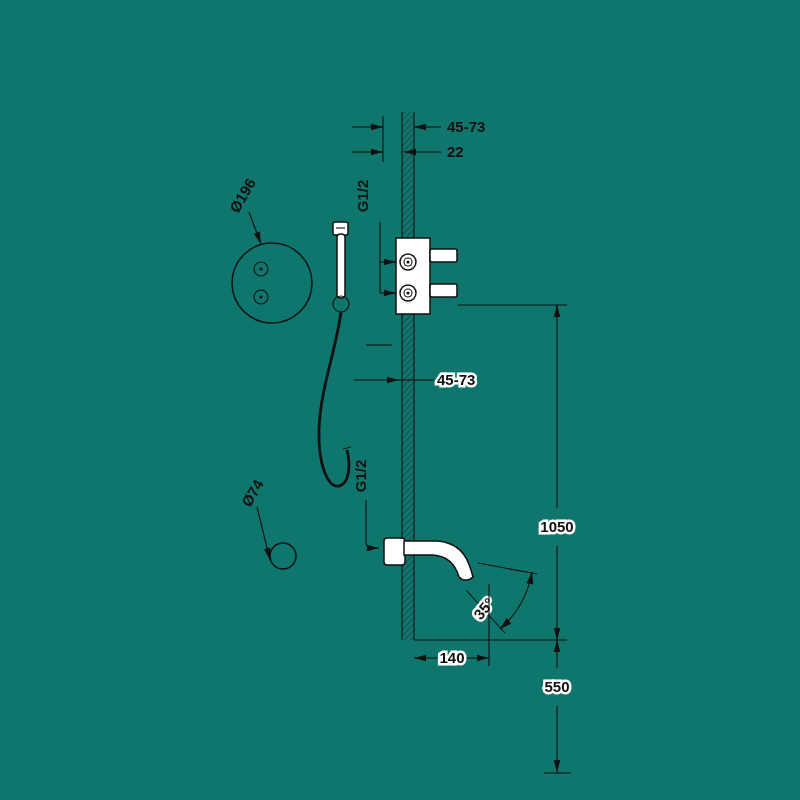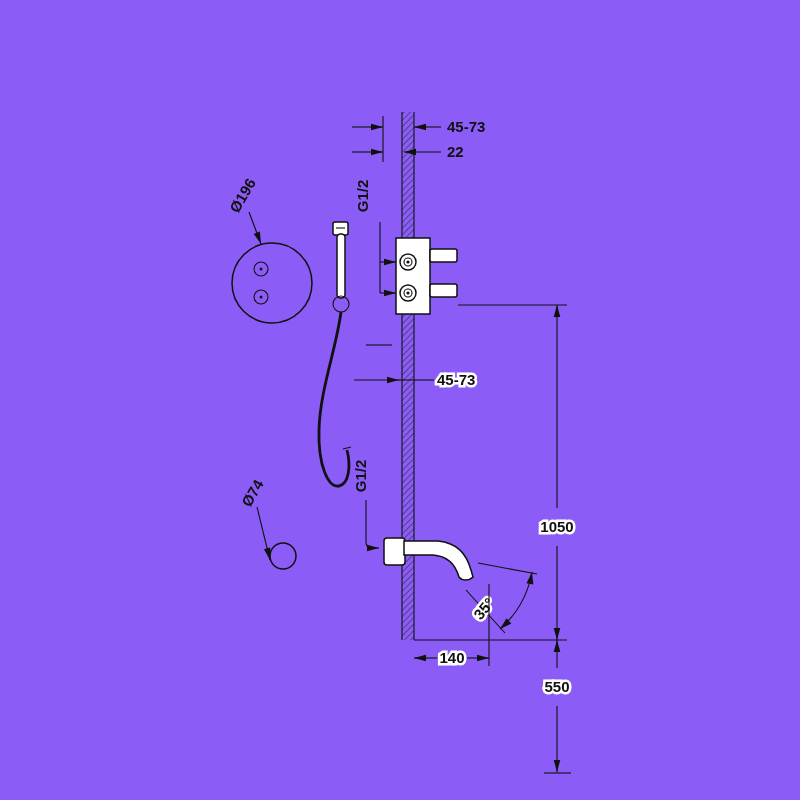--- a/index.html
+++ b/index.html
@@ -1,16 +1,16 @@
 <!DOCTYPE html>
 <html><head>
 <meta charset="utf-8">
 <style>
   html,body{margin:0;padding:0;background:#ffffff;}
-  .stage{width:800px;height:800px;background:#8b5cf6;position:relative;
+  .stage{width:800px;height:800px;background:#0f766e;position:relative;
          font-family:"Liberation Sans",sans-serif;overflow:hidden;}
   svg{display:block;}
   text{font-family:"Liberation Sans",sans-serif;font-weight:bold;font-size:15px;fill:#111111;}
   .thin{stroke:#111111;stroke-width:1.1;fill:none;}
   .med{stroke:#111111;stroke-width:1.5;fill:none;}
   .whitefill{fill:#ffffff;stroke:#111111;stroke-width:1.5;}
   .halo{paint-order:stroke;stroke:#ffffff;stroke-width:5px;}
 </style>
 </head>
 <body>

